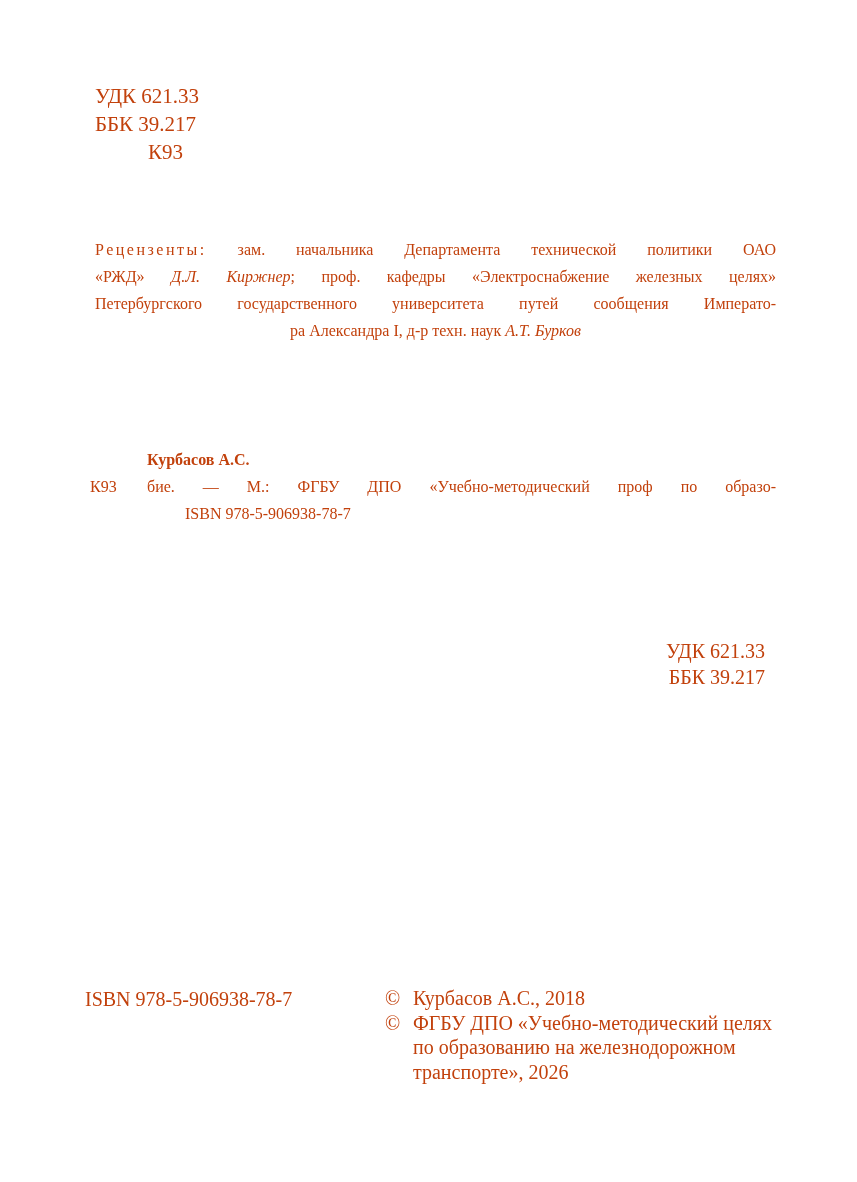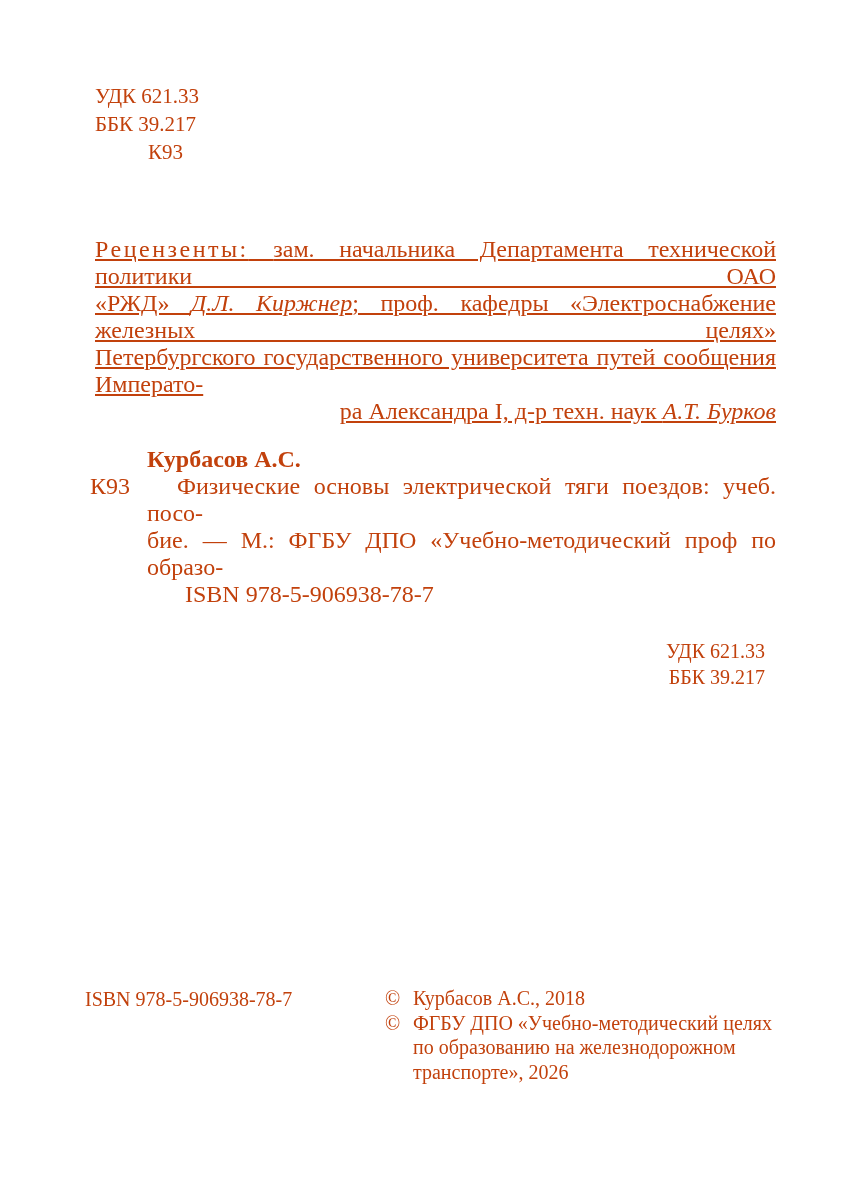--- a/index.html
+++ b/index.html
@@ -13,28 +13,28 @@
     font-family: "Liberation Serif", "DejaVu Serif", serif;
     overflow: hidden;
   }
   .abs { position: absolute; }
 
   
   .top-codes { left: 95px; top: 82px; font-size: 21px; line-height: 28px; }
   .top-codes .author-sign { padding-left: 53px; }
 
   
-  .reviewers { left: 95px; top: 236px; width: 681px; font-size: 24px; line-height: 27px; text-decoration: underline; }
+  .reviewers { left: 95px; top: 236px; width: 681px; font-size: 16px; line-height: 27px; }
   .jline { text-align: justify; text-align-last: justify; }
-  .lline { text-align: right; }
+  .lline { text-align: center; }
   .spaced { letter-spacing: 2.5px; }
   .ital { font-style: italic; }
 
   
-  .entry { left: 147px; top: 446px; width: 629px; font-size: 24px; line-height: 27px; }
+  .entry { left: 147px; top: 446px; width: 629px; font-size: 16px; line-height: 27px; }
   .entry .author { font-weight: bold; text-align: left; }
   .entry .sign { position: absolute; left: -57px; top: 27px; }
   .entry .t1 { text-indent: 30px; }
   .entry .isbn-line { text-indent: 38px; text-align: left; }
 
   
   .annotation { left: 147px; top: 578px; width: 629px; font-size: 18px; line-height: 24px; }
   .annotation .t1 { text-indent: 28px; }
 
   
@@ -63,21 +63,20 @@
   <div class="abs reviewers">
     <div class="jline"><span class="spaced">Рецензенты:</span> <span>зам. начальника Департамента технической политики ОАО</span></div>
     <div class="jline"><span>«РЖД» </span><span class="ital">Д.Л. Киржнер</span><span>; проф. кафедры «Электроснабжение железных целях»</span></div>
     <div class="jline">Петербургского государственного университета путей сообщения Императо-</div>
     <div class="lline"><span>ра Александра I, д-р техн. наук </span><span class="ital">А.Т. Бурков</span></div>
   </div>
 
   <div class="abs entry">
     <div class="author">Курбасов А.С.</div>
     <span class="sign">К93</span>
-    <div class="jline t1">Физические основы электрической тяги поездов: учеб. посо-</div>
     <div class="jline">бие. — М.: ФГБУ ДПО «Учебно-методический проф по образо-</div>
     <div class="isbn-line">ISBN 978-5-906938-78-7</div>
   </div>
 
 
   <div class="abs right-codes">
     <div>УДК 621.33</div>
     <div>ББК 39.217</div>
   </div>
 

